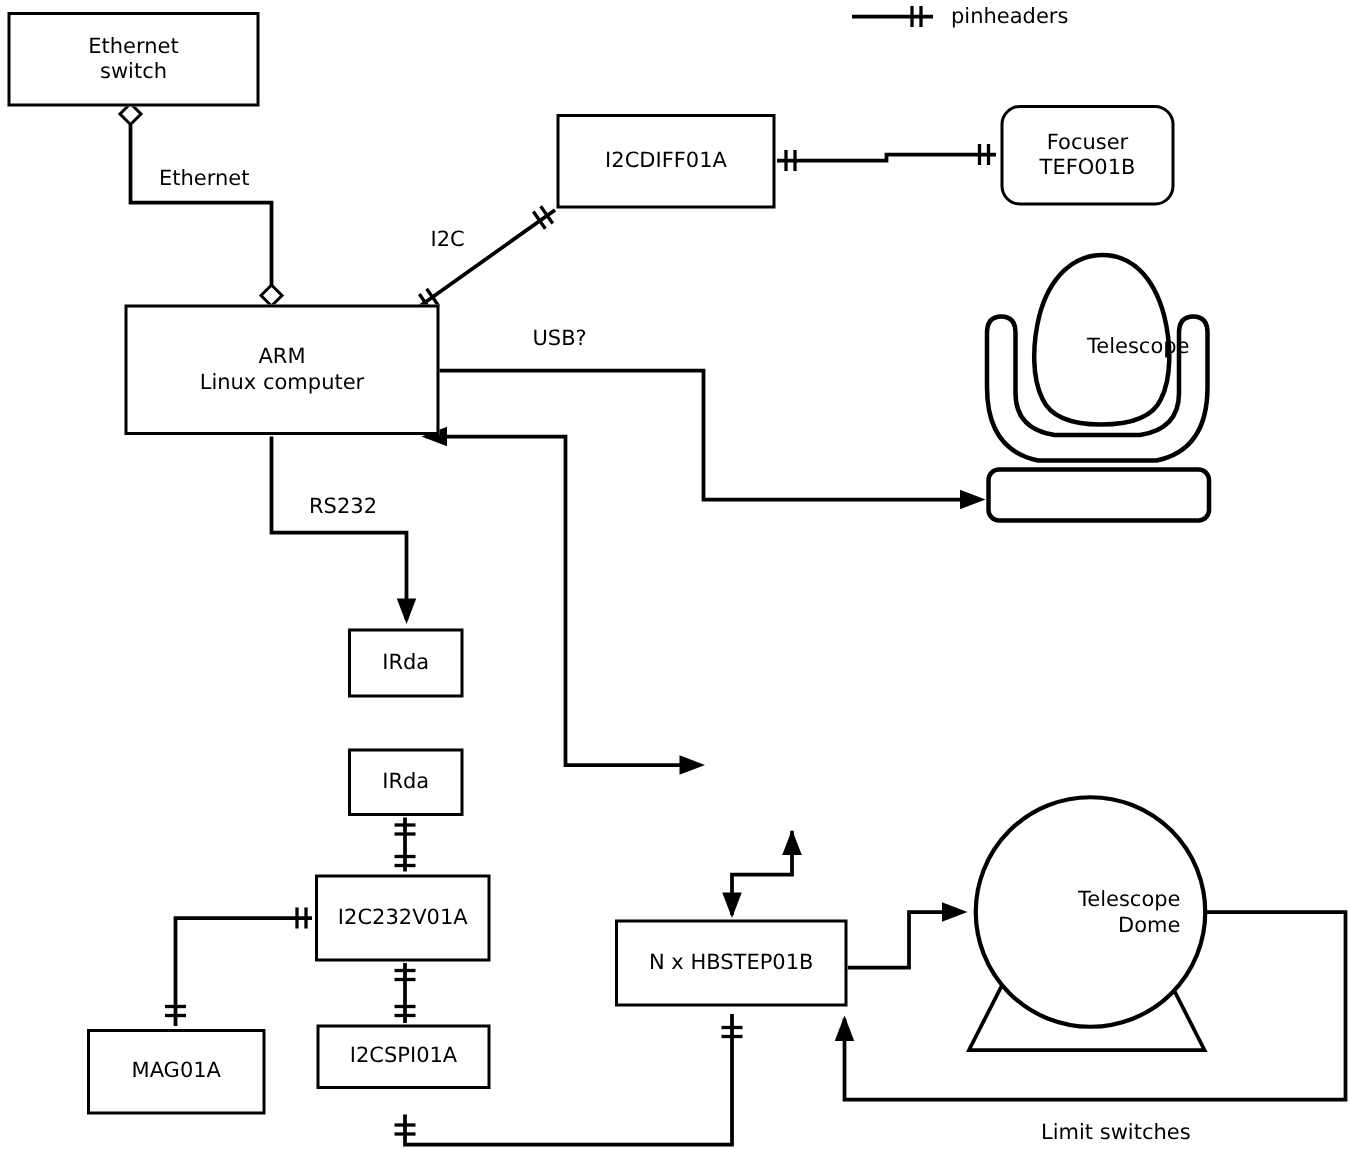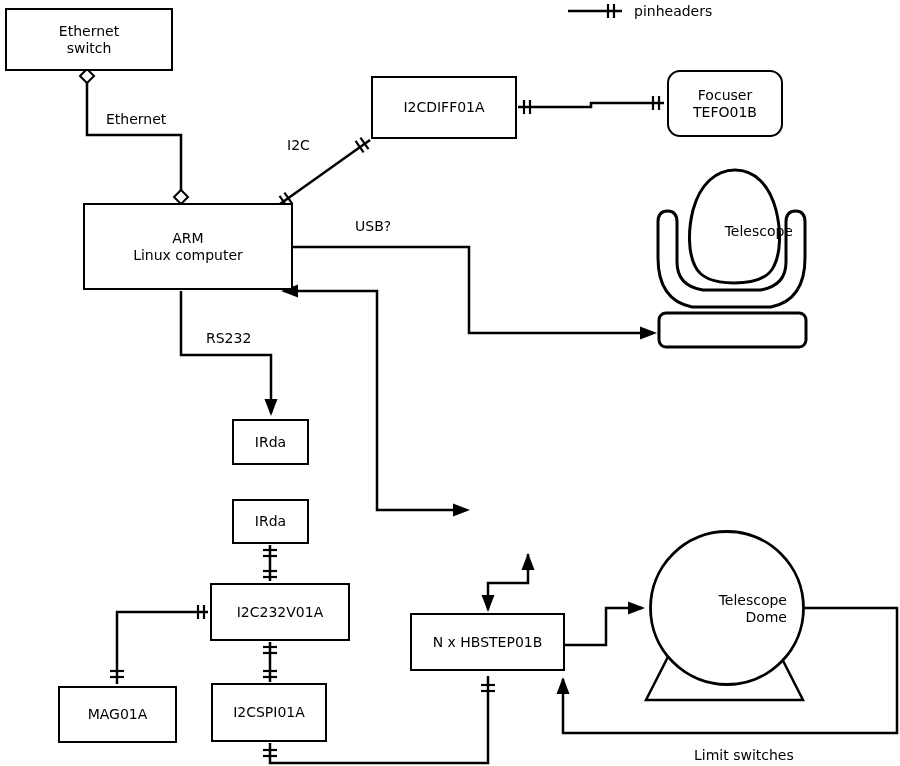--- a/index.html
+++ b/index.html
@@ -153,42 +153,42 @@
   </div>
 
   <div class="node" style="left:232px;top:419px;width:77px;height:46px;">
     <span>IRda</span>
   </div>
 
   <div class="node" style="left:232px;top:499px;width:77px;height:45px;">
     <span>IRda</span>
   </div>
 
-  <div class="node" style="left:210px;top:583px;width:140px;height:58px;">
+  <div class="node" style="left:210px;top:583px;width:117px;height:58px;">
     <span>I2C232V01A</span>
   </div>
 
   <div class="node" style="left:58px;top:686px;width:119px;height:57px;">
     <span>MAG01A</span>
   </div>
 
-  <div class="node" style="left:211px;top:683px;width:116px;height:59px;">
+  <div class="node" style="left:211px;top:683px;width:116px;height:43px;">
     <span>I2CSPI01A</span>
   </div>
 
 
   <div class="node" style="left:410px;top:613px;width:155px;height:58px;">
     <span>N x HBSTEP01B</span>
   </div>
 
   <div class="lbl" style="left:634px;top:3px;">pinheaders</div>
 
   <div class="lbl" style="left:106px;top:111px;">Ethernet</div>
 
-  <div class="lbl" style="left:287px;top:137px;">I2C</div>
+  <div class="lbl" style="left:287px;top:152px;">I2C</div>
 
   <div class="lbl" style="left:355px;top:218px;">USB?</div>
 
   <div class="lbl" style="left:206px;top:330px;">RS232</div>
 
   <div class="lbl" style="left:694px;top:747px;">Limit switches</div>
 
   <div class="lbl center" style="left:673px;top:223px;width:120px;">Telescope</div>
 
   <div class="lbl center" style="left:667px;top:592px;width:120px;line-height:17px;">

